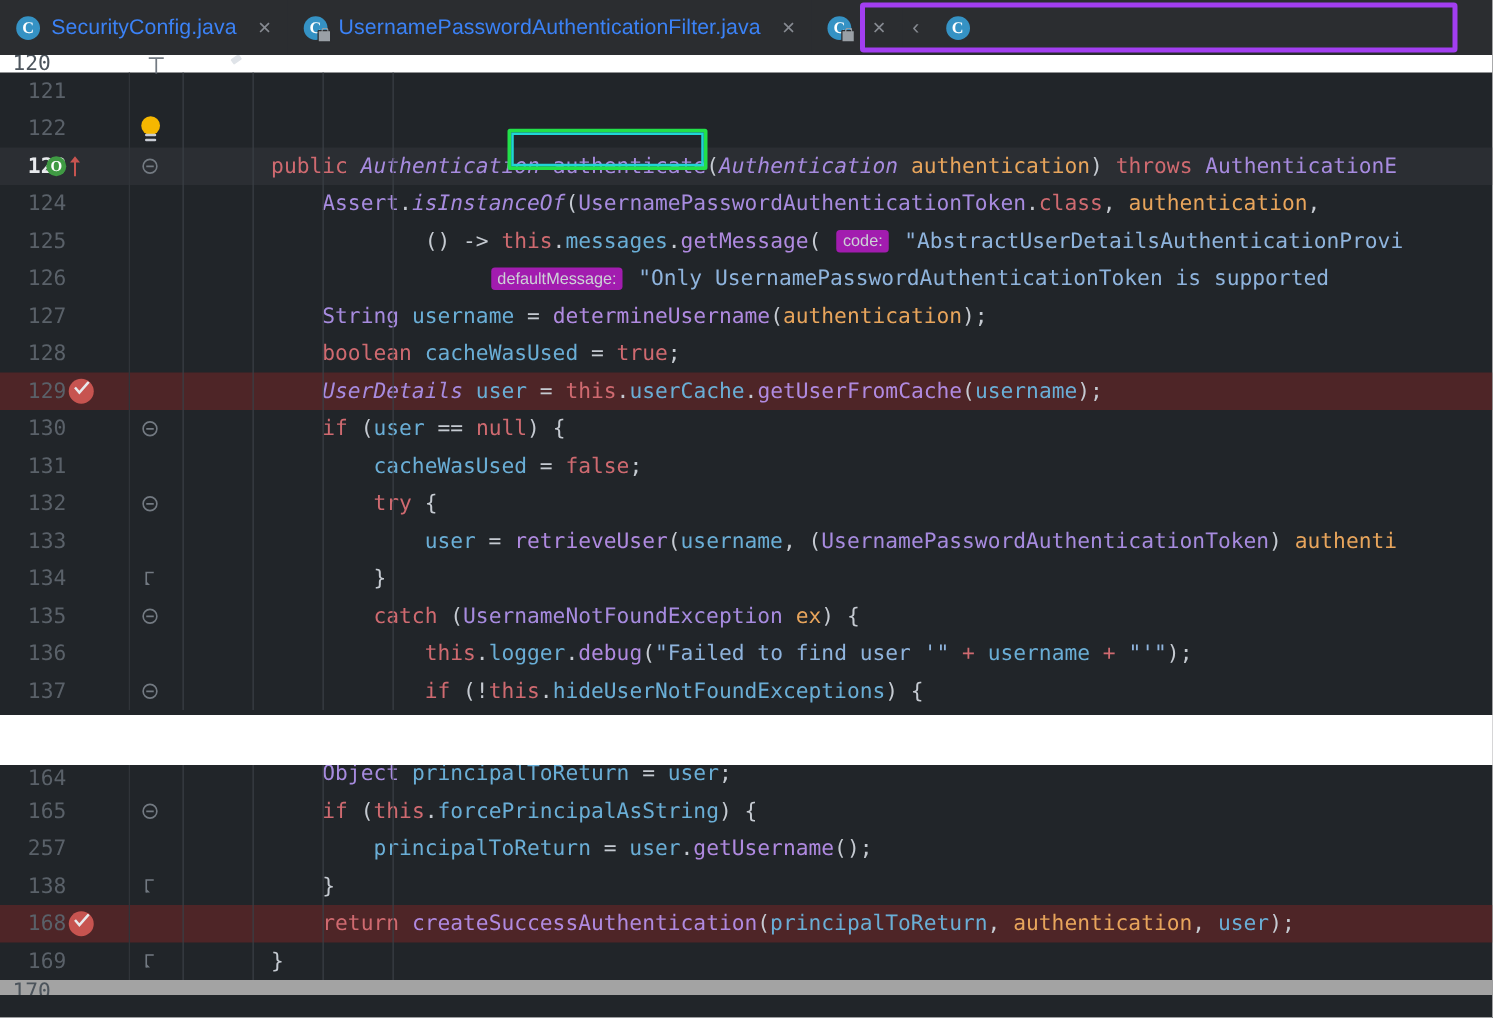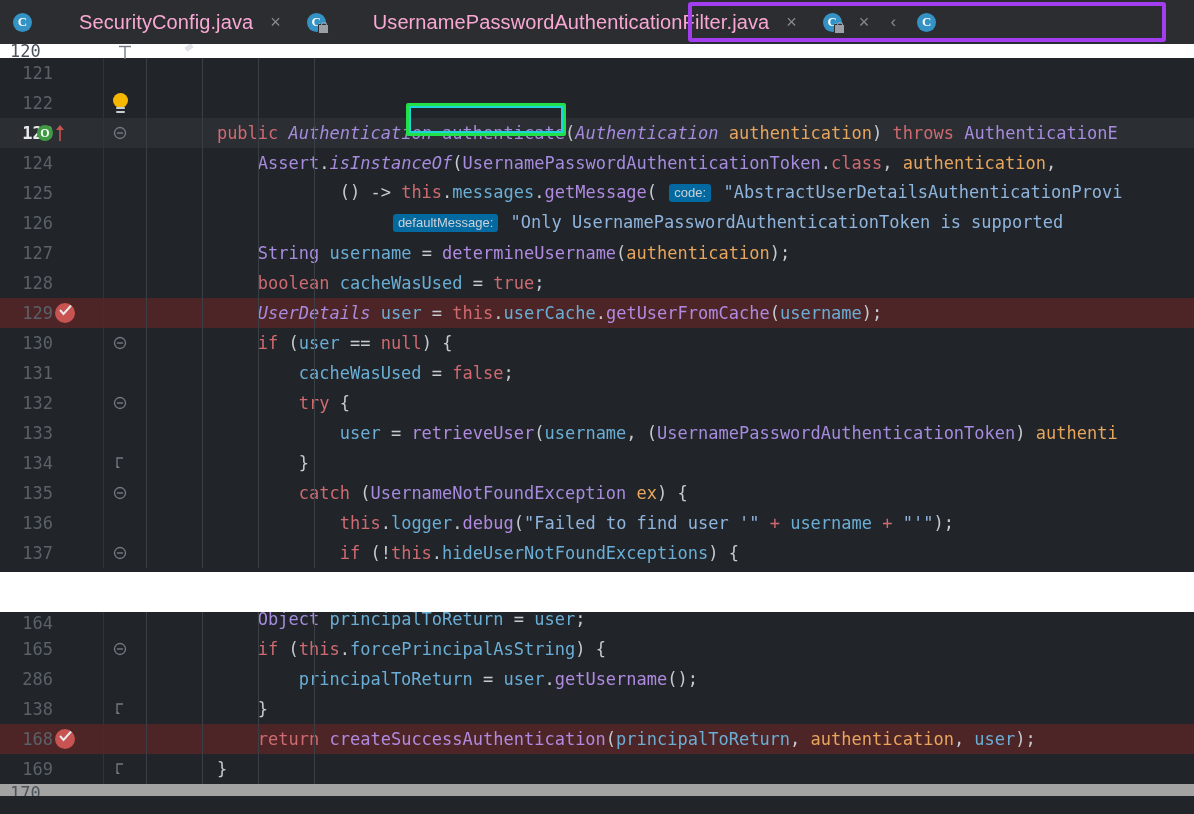--- a/index.html
+++ b/index.html
@@ -31,24 +31,23 @@
     padding: 0 11px 0 13px;
     background: #2b2d30;
     position: relative;
     flex: 0 0 auto;
   }
   .tab.active {
     background: #2b2d30;
   }
   .tab-label {
     font-family: "Liberation Sans", sans-serif;
-    font-size: 20px;
-    color: #f9a8d4;
+    font-size: 17px;
+    color: #3b82f6;
     letter-spacing: 0.1px;
-    margin-left: 38px;
   }
   .tab-close {
     font-family: "Liberation Sans", sans-serif;
     font-size: 18px;
     color: #868a91;
     line-height: 1;
     margin-left: 6px;
     padding: 0 2px;
   }
   
@@ -263,21 +262,21 @@
   .mth  { color: #b08ae0; }              
   .mthi { color: #a78bdf; font-style: italic; }  
   .var  { color: #6aaed6; }              
   .par  { color: #e8a55c; }              
   .str  { color: #8fb4dd; }              
   .pl   { color: #c5cad1; }              
   .ths  { color: #cf6a70; }              
 
   
   .hint {
-    background: #0369a1;
+    background: #a21caf;
     color: #cdd1d6;
     font-family: "Liberation Sans", sans-serif;
     font-size: 13px;
     border-radius: 3px;
     padding: 1px 5px 2px 5px;
     margin: 0 2px;
     position: relative;
     top: -1px;
   }
 
@@ -445,21 +444,21 @@
 
 <div class="gap"></div>
 
 <div class="editor bottom">
   <div class="codearea" id="code-bottom">
       <div class="row" style="height: 22px; align-items: flex-end; overflow: hidden;"><div class="gutter" style="height: 22px;"><span class="lineno" style="line-height: 22px;">164</span></div><div class="code"><span class="pl">            </span><span class="typn">Object</span><span class="pl"> </span><span class="var">principalToReturn</span><span class="pl"> = </span><span class="var">user</span><span class="pl">;</span></div></div>
       <div class="row"><div class="gutter"><span class="lineno">165</span><span class="fold"><svg width="14" height="14" viewBox="0 0 14 14">
               <rect x="1.5" y="1.5" width="11" height="11" rx="5.5" fill="none" stroke="#737a82" stroke-width="1.3"></rect>
               <line x1="4" y1="7" x2="10" y2="7" stroke="#737a82" stroke-width="1.4"></line>
             </svg></span></div><div class="code"><span class="pl">            </span><span class="kw">if</span><span class="pl"> (</span><span class="ths">this</span><span class="pl">.</span><span class="var">forcePrincipalAsString</span><span class="pl">) {</span></div></div>
-      <div class="row"><div class="gutter"><span class="lineno">286</span></div><div class="code"><span class="pl">                </span><span class="var">principalToReturn</span><span class="pl"> = </span><span class="var">user</span><span class="pl">.</span><span class="mth">getUsername</span><span class="pl">();</span></div></div>
+      <div class="row"><div class="gutter"><span class="lineno">257</span></div><div class="code"><span class="pl">                </span><span class="var">principalToReturn</span><span class="pl"> = </span><span class="var">user</span><span class="pl">.</span><span class="mth">getUsername</span><span class="pl">();</span></div></div>
       <div class="row"><div class="gutter"><span class="lineno">138</span><span class="fold"><svg width="14" height="14" viewBox="0 0 14 14">
               <path d="M10 2 L4 2 L4 12" fill="none" stroke="#737a82" stroke-width="1.3"></path>
               <path d="M4 9 L7 12 L4 12 Z" fill="#737a82"></path>
             </svg></span></div><div class="code"><span class="pl">            </span><span class="pl">}</span></div></div>
       <div class="row bp"><div class="gutter"><span class="lineno">168</span><span class="g-icon bpdot"><span class="circ"></span><svg class="chk" viewBox="0 0 13 11">
               <path d="M1 5 L4.5 9 L12 0.5" fill="none" stroke="#e8eaed" stroke-width="2"></path>
             </svg></span></div><div class="code"><span class="pl">            </span><span class="kw">return</span><span class="pl"> </span><span class="mth">createSuccessAuthentication</span><span class="pl">(</span><span class="var">principalToReturn</span><span class="pl">, </span><span class="par">authentication</span><span class="pl">, </span><span class="var">user</span><span class="pl">);</span></div></div>
       <div class="row"><div class="gutter"><span class="lineno">169</span><span class="fold"><svg width="14" height="14" viewBox="0 0 14 14">
               <path d="M10 2 L4 2 L4 12" fill="none" stroke="#737a82" stroke-width="1.3"></path>
               <path d="M4 9 L7 12 L4 12 Z" fill="#737a82"></path>

